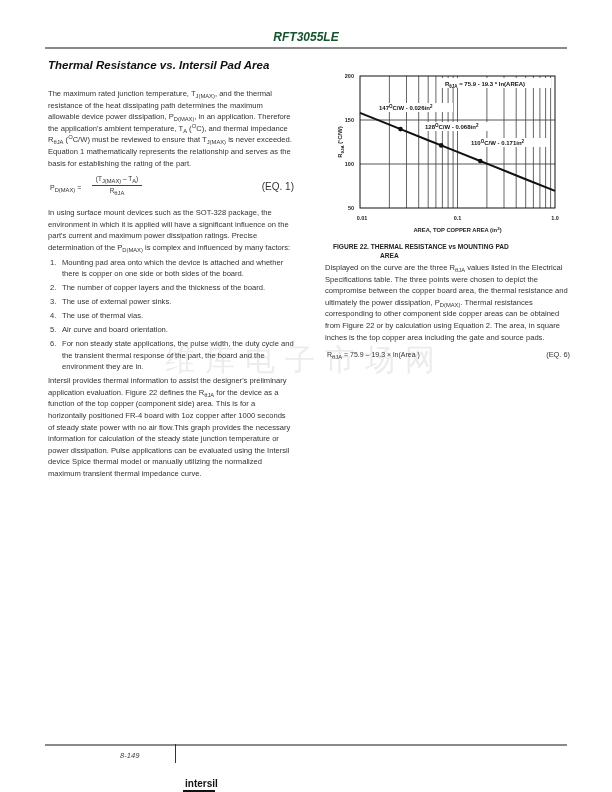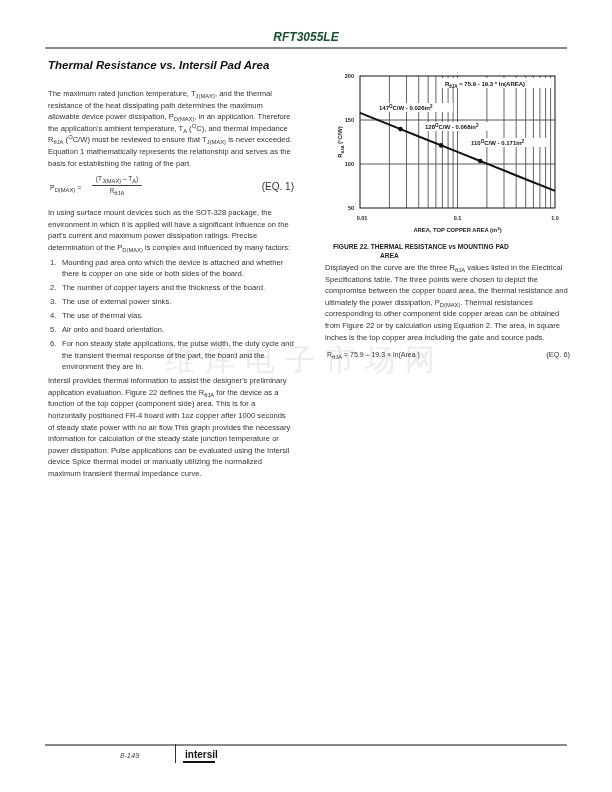--- a/index.html
+++ b/index.html
@@ -43,21 +43,21 @@
     <span style="position:absolute; right:0; top:8px; font-size:10px;">(EQ. 1)</span>
   </div>
 
   <p class="para" style="margin-top:6px;"><span>In using surface mount devices such as the SOT-328 package, the environment in which it is applied will have a significant influence on the part's current and maximum power dissipation ratings. Precise determination of the P</span><sub>D(MAX)</sub><span> is complex and influenced by many factors:</span></p>
 
   <ol style="margin-top:3px;">
     <li><span class="num">1.</span><span>Mounting pad area onto which the device is attached and whether there is copper on one side or both sides of the board.</span></li>
     <li><span class="num">2.</span><span>The number of copper layers and the thickness of the board.</span></li>
     <li><span class="num">3.</span><span>The use of external power sinks.</span></li>
     <li><span class="num">4.</span><span>The use of thermal vias.</span></li>
-    <li><span class="num">5.</span><span>Air onto and board orientation.</span></li>
+    <li><span class="num">5.</span><span>Air curve and board orientation.</span></li>
     <li><span class="num">6.</span><span>For non steady state applications, the pulse width, the duty cycle and the transient thermal response of the part, the board and the environment they are in.</span></li>
   </ol>
 
   <p class="para"><span>Intersil provides thermal information to assist the designer's preliminary application evaluation. Figure 22 defines the R</span><sub>θJA</sub><span> for the device as a function of the top copper (component side) area. This is for a horizontally positioned FR-4 board with 1oz copper after 1000 seconds of steady state power with no air flow.This graph provides the necessary information for calculation of the steady state junction temperature or power dissipation. Pulse applications can be evaluated using the Intersil device Spice thermal model or manually utilizing the normalized maximum transient thermal impedance curve.</span></p>
 </div>
 
 <div class="abs" style="left:318px; top:66px; width:250px; height:170px;">
   <svg width="250" height="170" viewBox="318 66 250 170" xmlns="http://www.w3.org/2000/svg">
 
     <g stroke="#555" stroke-width="0.9">
@@ -133,16 +133,16 @@
 
   <div class="eq" style="position:relative; height:16px; margin-top:4px;">
     <span style="position:absolute; left:2px; top:2px;"><span>R</span><sub>θJA</sub><span> = 75.9 – 19.3 × ln(Area )</span></span>
     <span style="position:absolute; right:0; top:2px; font-size:7.4px;">(EQ. 6)</span>
   </div>
 </div>
 
 <div class="abs rule" style="left:45px; top:744px; width:522px;"></div>
 <div class="abs footer-page" style="left:120px; top:751px; width:48px; text-align:left;">8-149</div>
 <div class="abs" style="left:175px; top:744px; width:1px; height:19px; background:#333;"></div>
-<div class="abs logo" style="left:185px; top:749px;">
+<div class="abs logo" style="left:185px; top:778px;">
   <span>intersil</span>
   <div style="position:absolute; left:-2px; top:12px; width:32px; height:1.5px; background:#111;"></div>
 </div>
 
 </body></html>

